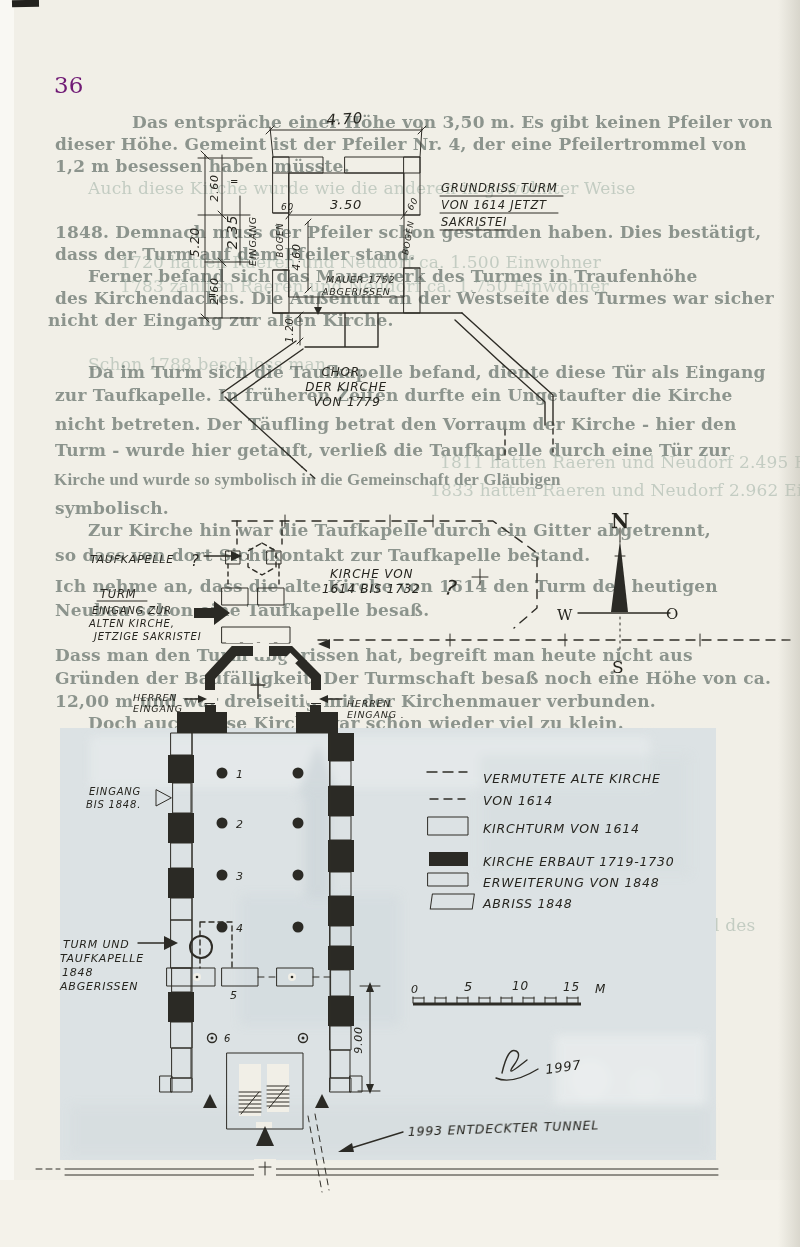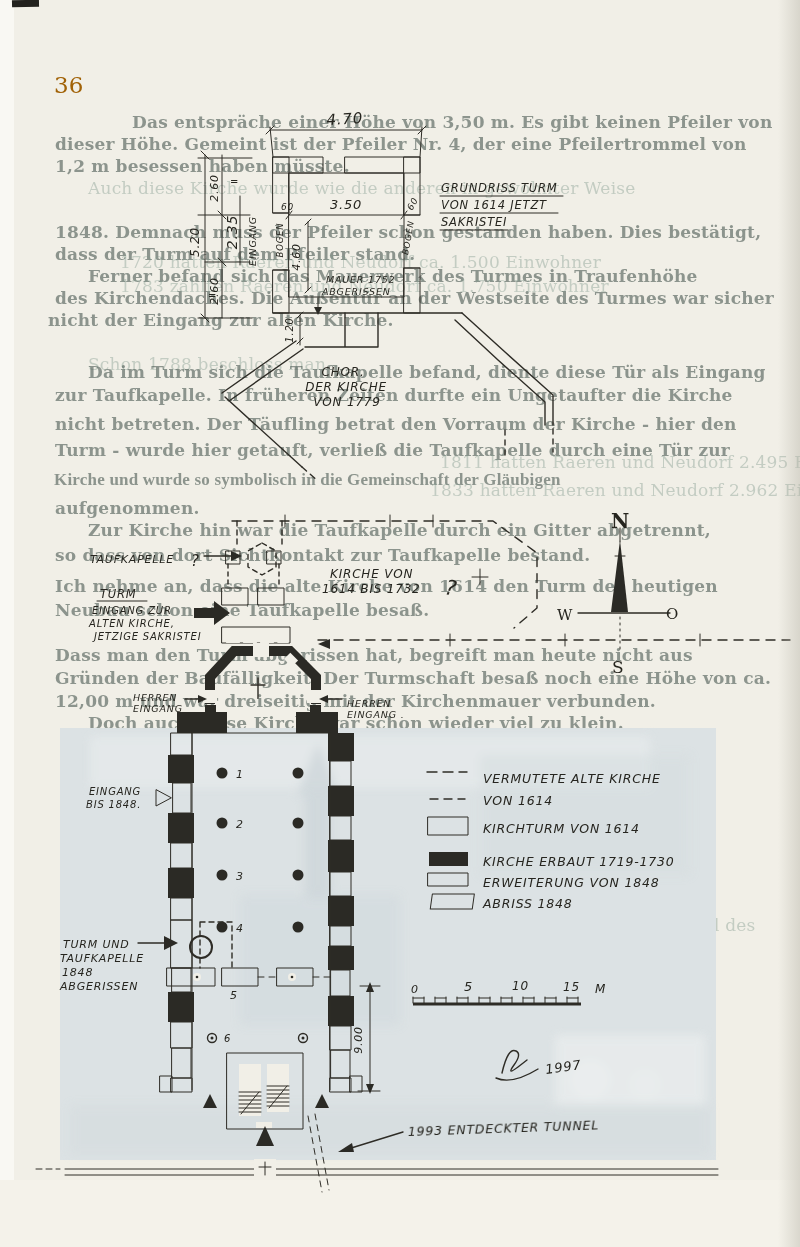--- a/index.html
+++ b/index.html
@@ -4,21 +4,21 @@
 <style>
   html,body{margin:0;padding:0;}
   body{width:800px;height:1247px;position:relative;background:#f1efe7;overflow:hidden;
        font-family:"DejaVu Sans",sans-serif;}
   .edge-left{position:absolute;left:0;top:0;width:14px;height:1247px;background:#f9f8f3;}
   .edge-right{position:absolute;right:0;top:0;width:22px;height:1247px;
        background:linear-gradient(to right, rgba(190,188,178,0), rgba(185,182,170,.45));}
   .bottom-strip{position:absolute;left:0;top:1180px;width:800px;height:67px;background:#f4f2ea;}
   .corner-mark{position:absolute;left:12px;top:0;width:27px;height:7px;background:#23221e;transform:rotate(-1deg);}
   .page-num{position:absolute;left:54px;top:72px;font-family:"DejaVu Serif",serif;
-       font-size:23px;color:#a16207;}
+       font-size:23px;color:#701a75;}
   #bleed{position:absolute;left:0;top:0;width:800px;height:1247px;}
   .bt{position:absolute;font-family:"DejaVu Serif",serif;font-size:17px;white-space:nowrap;
       filter:blur(0.55px);letter-spacing:.2px;}
   .bt-d{color:rgba(78,92,86,.62);font-weight:bold;}
   .bt-l{color:rgba(128,152,140,.40);}
   svg{position:absolute;left:0;top:0;}
   .ink{stroke:#2e2c26;fill:none;stroke-width:1.4;stroke-linecap:round;stroke-linejoin:round;}
   .thin{stroke-width:1;}
   .thick{stroke-width:2;}
   .blk{fill:#2b2a25;stroke:none;}
@@ -45,21 +45,21 @@
     <span class="bt bt-l" style="left: 120px; top: 276px;">1783 zählten Raeren und Neudorf ca. 1.750 Einwohner</span>
     <span class="bt bt-d" style="left: 48px; top: 310px;">nicht der Eingang zur alten Kirche.</span>
     <span class="bt bt-l" style="left: 88px; top: 330px; margin-top: 24px;">Schon 1788 beschloss man</span>
     <span class="bt bt-d" style="left: 88px; top: 362px;">Da im Turm sich die Taufkapelle befand, diente diese Tür als Eingang</span>
     <span class="bt bt-d" style="left: 55px; top: 385px;">zur Taufkapelle. In früheren Zeiten durfte ein Ungetaufter die Kirche</span>
     <span class="bt bt-d" style="left: 55px; top: 414px;">nicht betreten. Der Täufling betrat den Vorraum der Kirche - hier den</span>
     <span class="bt bt-d" style="left: 55px; top: 440px;">Turm - wurde hier getauft, verließ die Taufkapelle durch eine Tür zur</span>
     <span class="bt bt-d" style="left: 54px; top: 470px; font-family: Liberation Serif, serif;">Kirche und wurde so symbolisch in die Gemeinschaft der Gläubigen</span>
     <span class="bt bt-l" style="left: 440px; top: 452px;">1811 hatten Raeren und Neudorf 2.495 Einwohner in 457 Häusern</span>
     <span class="bt bt-l" style="left: 430px; top: 480px;">1833 hatten Raeren und Neudorf 2.962 Einwohner in 545 Häusern</span>
-    <span class="bt bt-d" style="left: 55px; top: 498px;">aufgenommen.</span>
+    <span class="bt bt-d" style="left: 55px; top: 498px;">symbolisch.</span>
     <span class="bt bt-d" style="left: 88px; top: 520px;">Zur Kirche hin war die Taufkapelle durch ein Gitter abgetrennt,</span>
     <span class="bt bt-d" style="left: 55px; top: 545px;">so dass von dort Sichtkontakt zur Taufkapelle bestand.</span>
     <span class="bt bt-d" style="left: 55px; top: 576px;">Ich nehme an, dass die alte Kirche von 1614 den Turm des heutigen</span>
     <span class="bt bt-d" style="left: 55px; top: 600px;">Neubau schon eine Taufkapelle besaß.</span>
     <span class="bt bt-d" style="left: 55px; top: 645px;">Dass man den Turm abgerissen hat, begreift man heute nicht aus</span>
     <span class="bt bt-d" style="left: 55px; top: 668px;">Gründen der Baufälligkeit. Der Turmschaft besaß noch eine Höhe von ca.</span>
     <span class="bt bt-d" style="left: 55px; top: 691px;">12,00 m und war dreiseitig mit der Kirchenmauer verbunden.</span>
     <span class="bt bt-d" style="left: 88px; top: 713px;">Doch auch diese Kirche war schon wieder viel zu klein.</span>
     <span class="bt bt-l" style="left: 300px; top: 735px;">Glocken aus Malmedy</span>
     <span class="bt bt-l" style="left: 560px; top: 795px;">70 Jahre</span>

